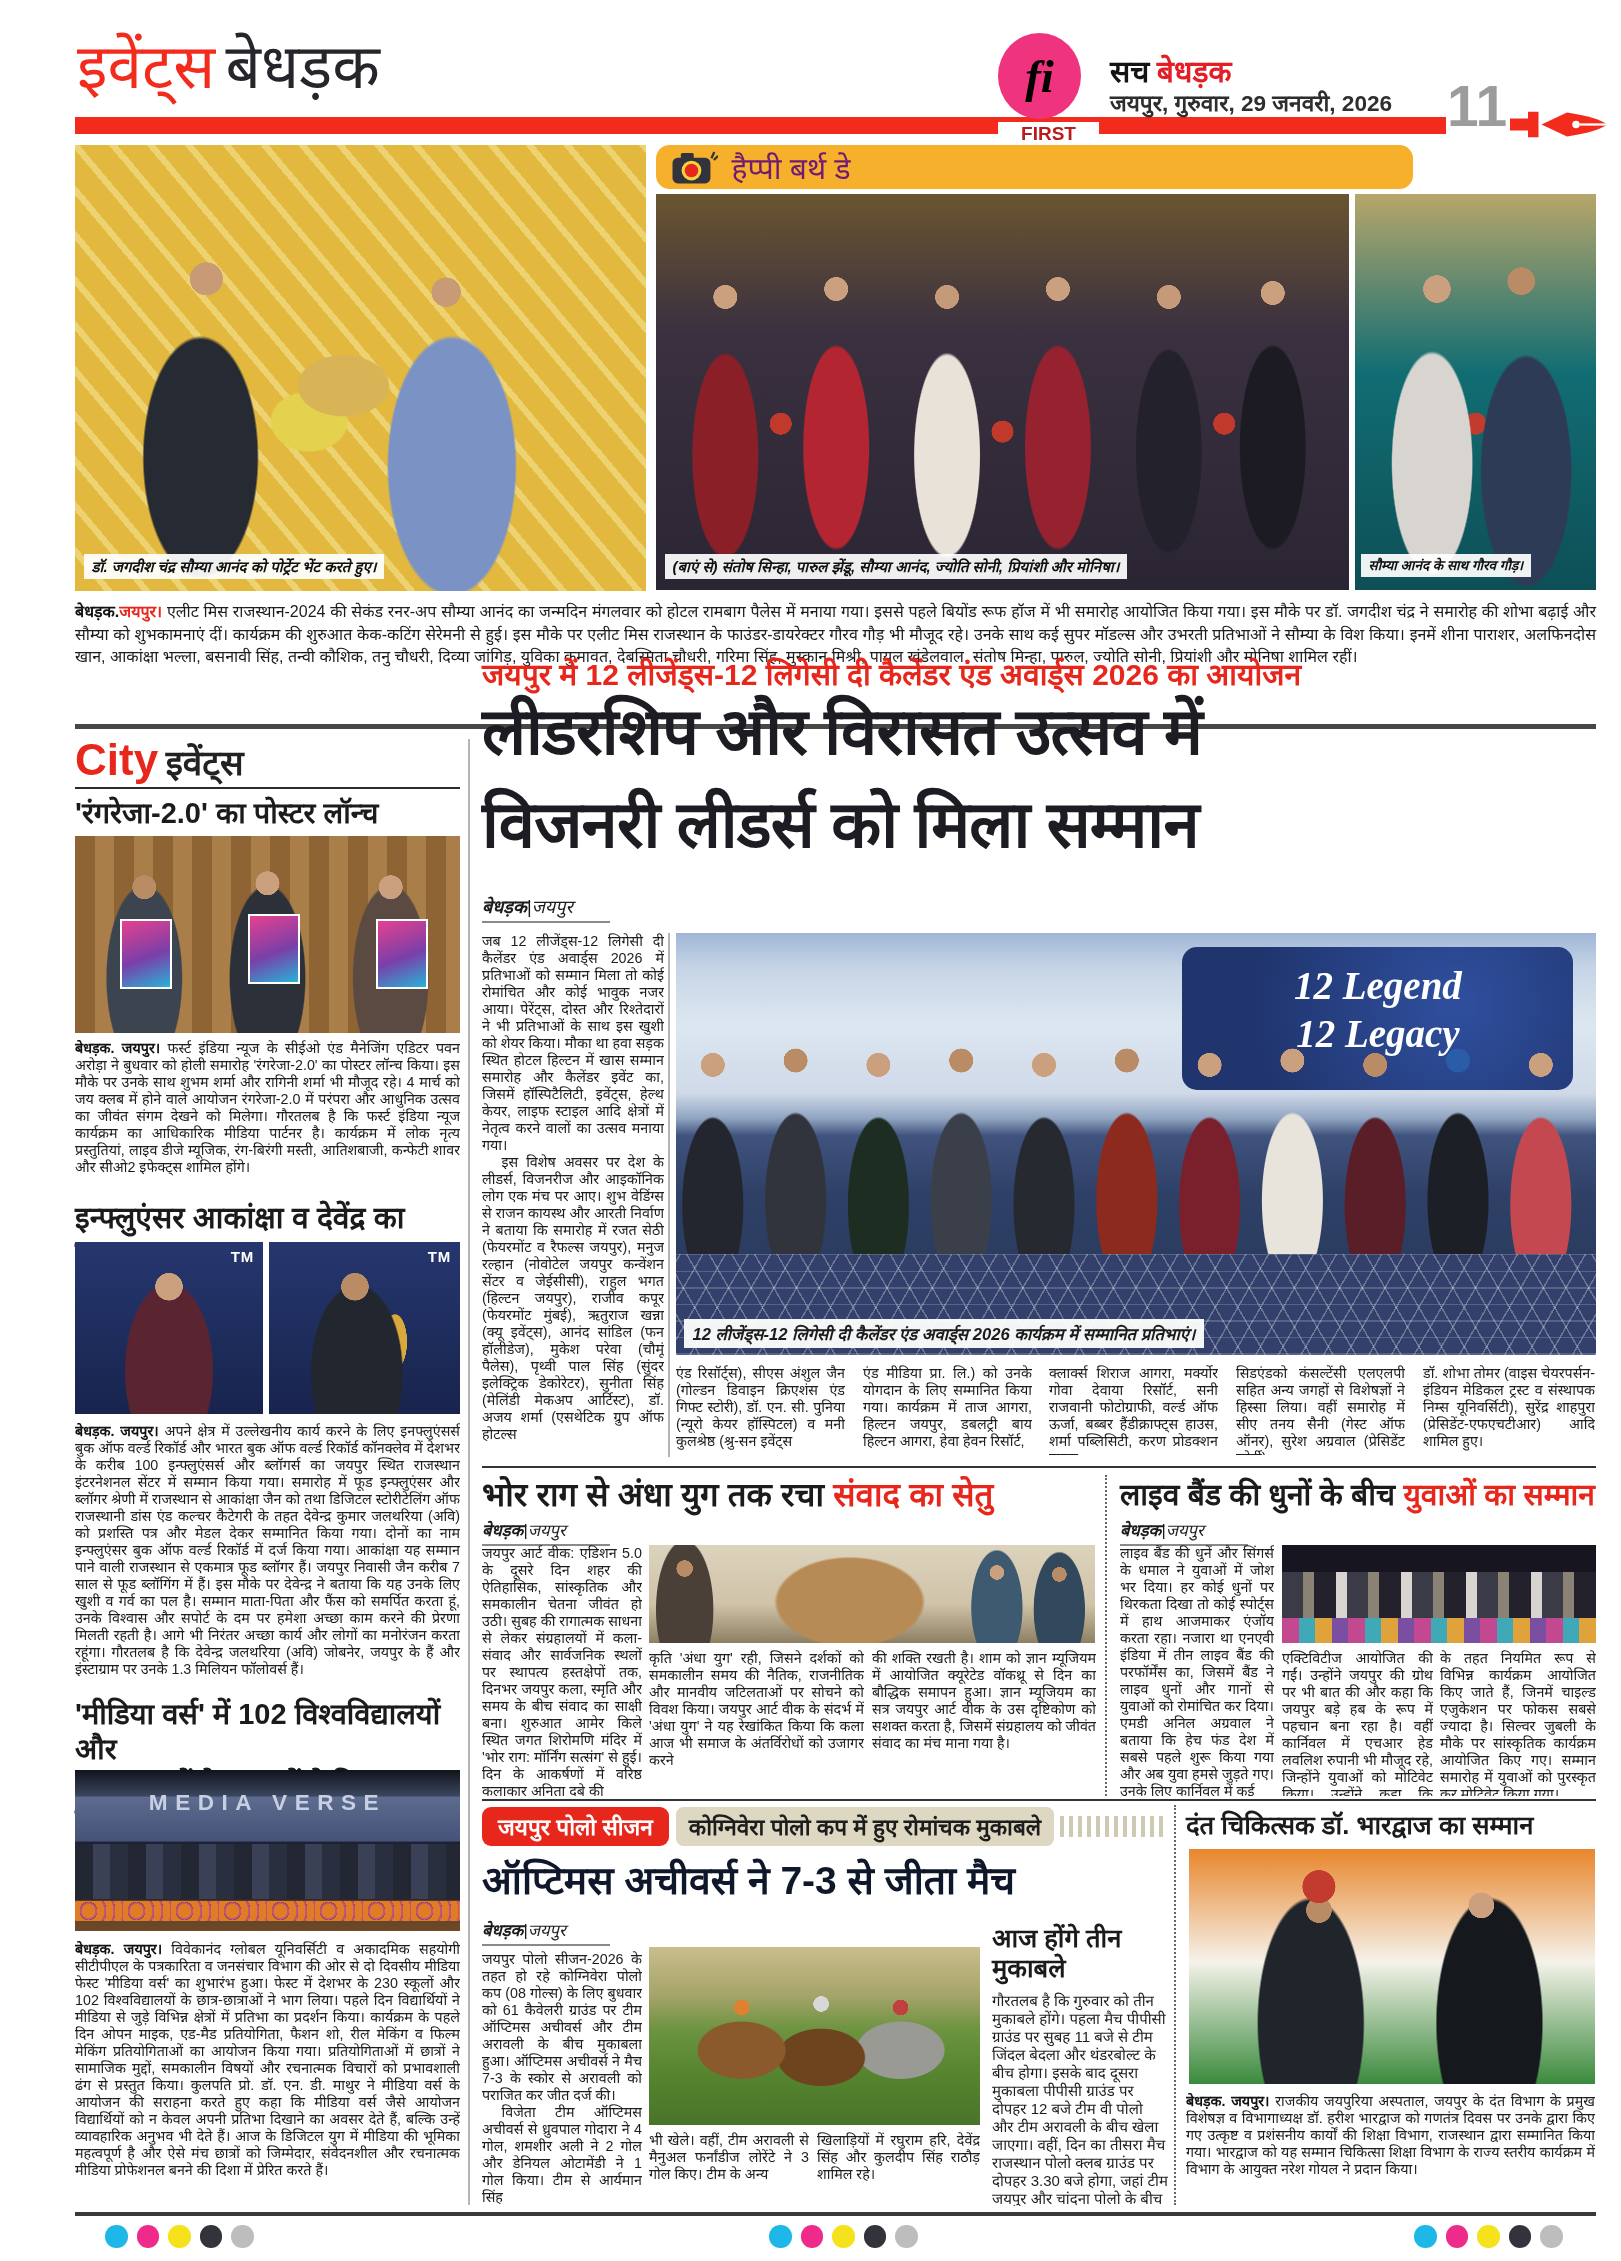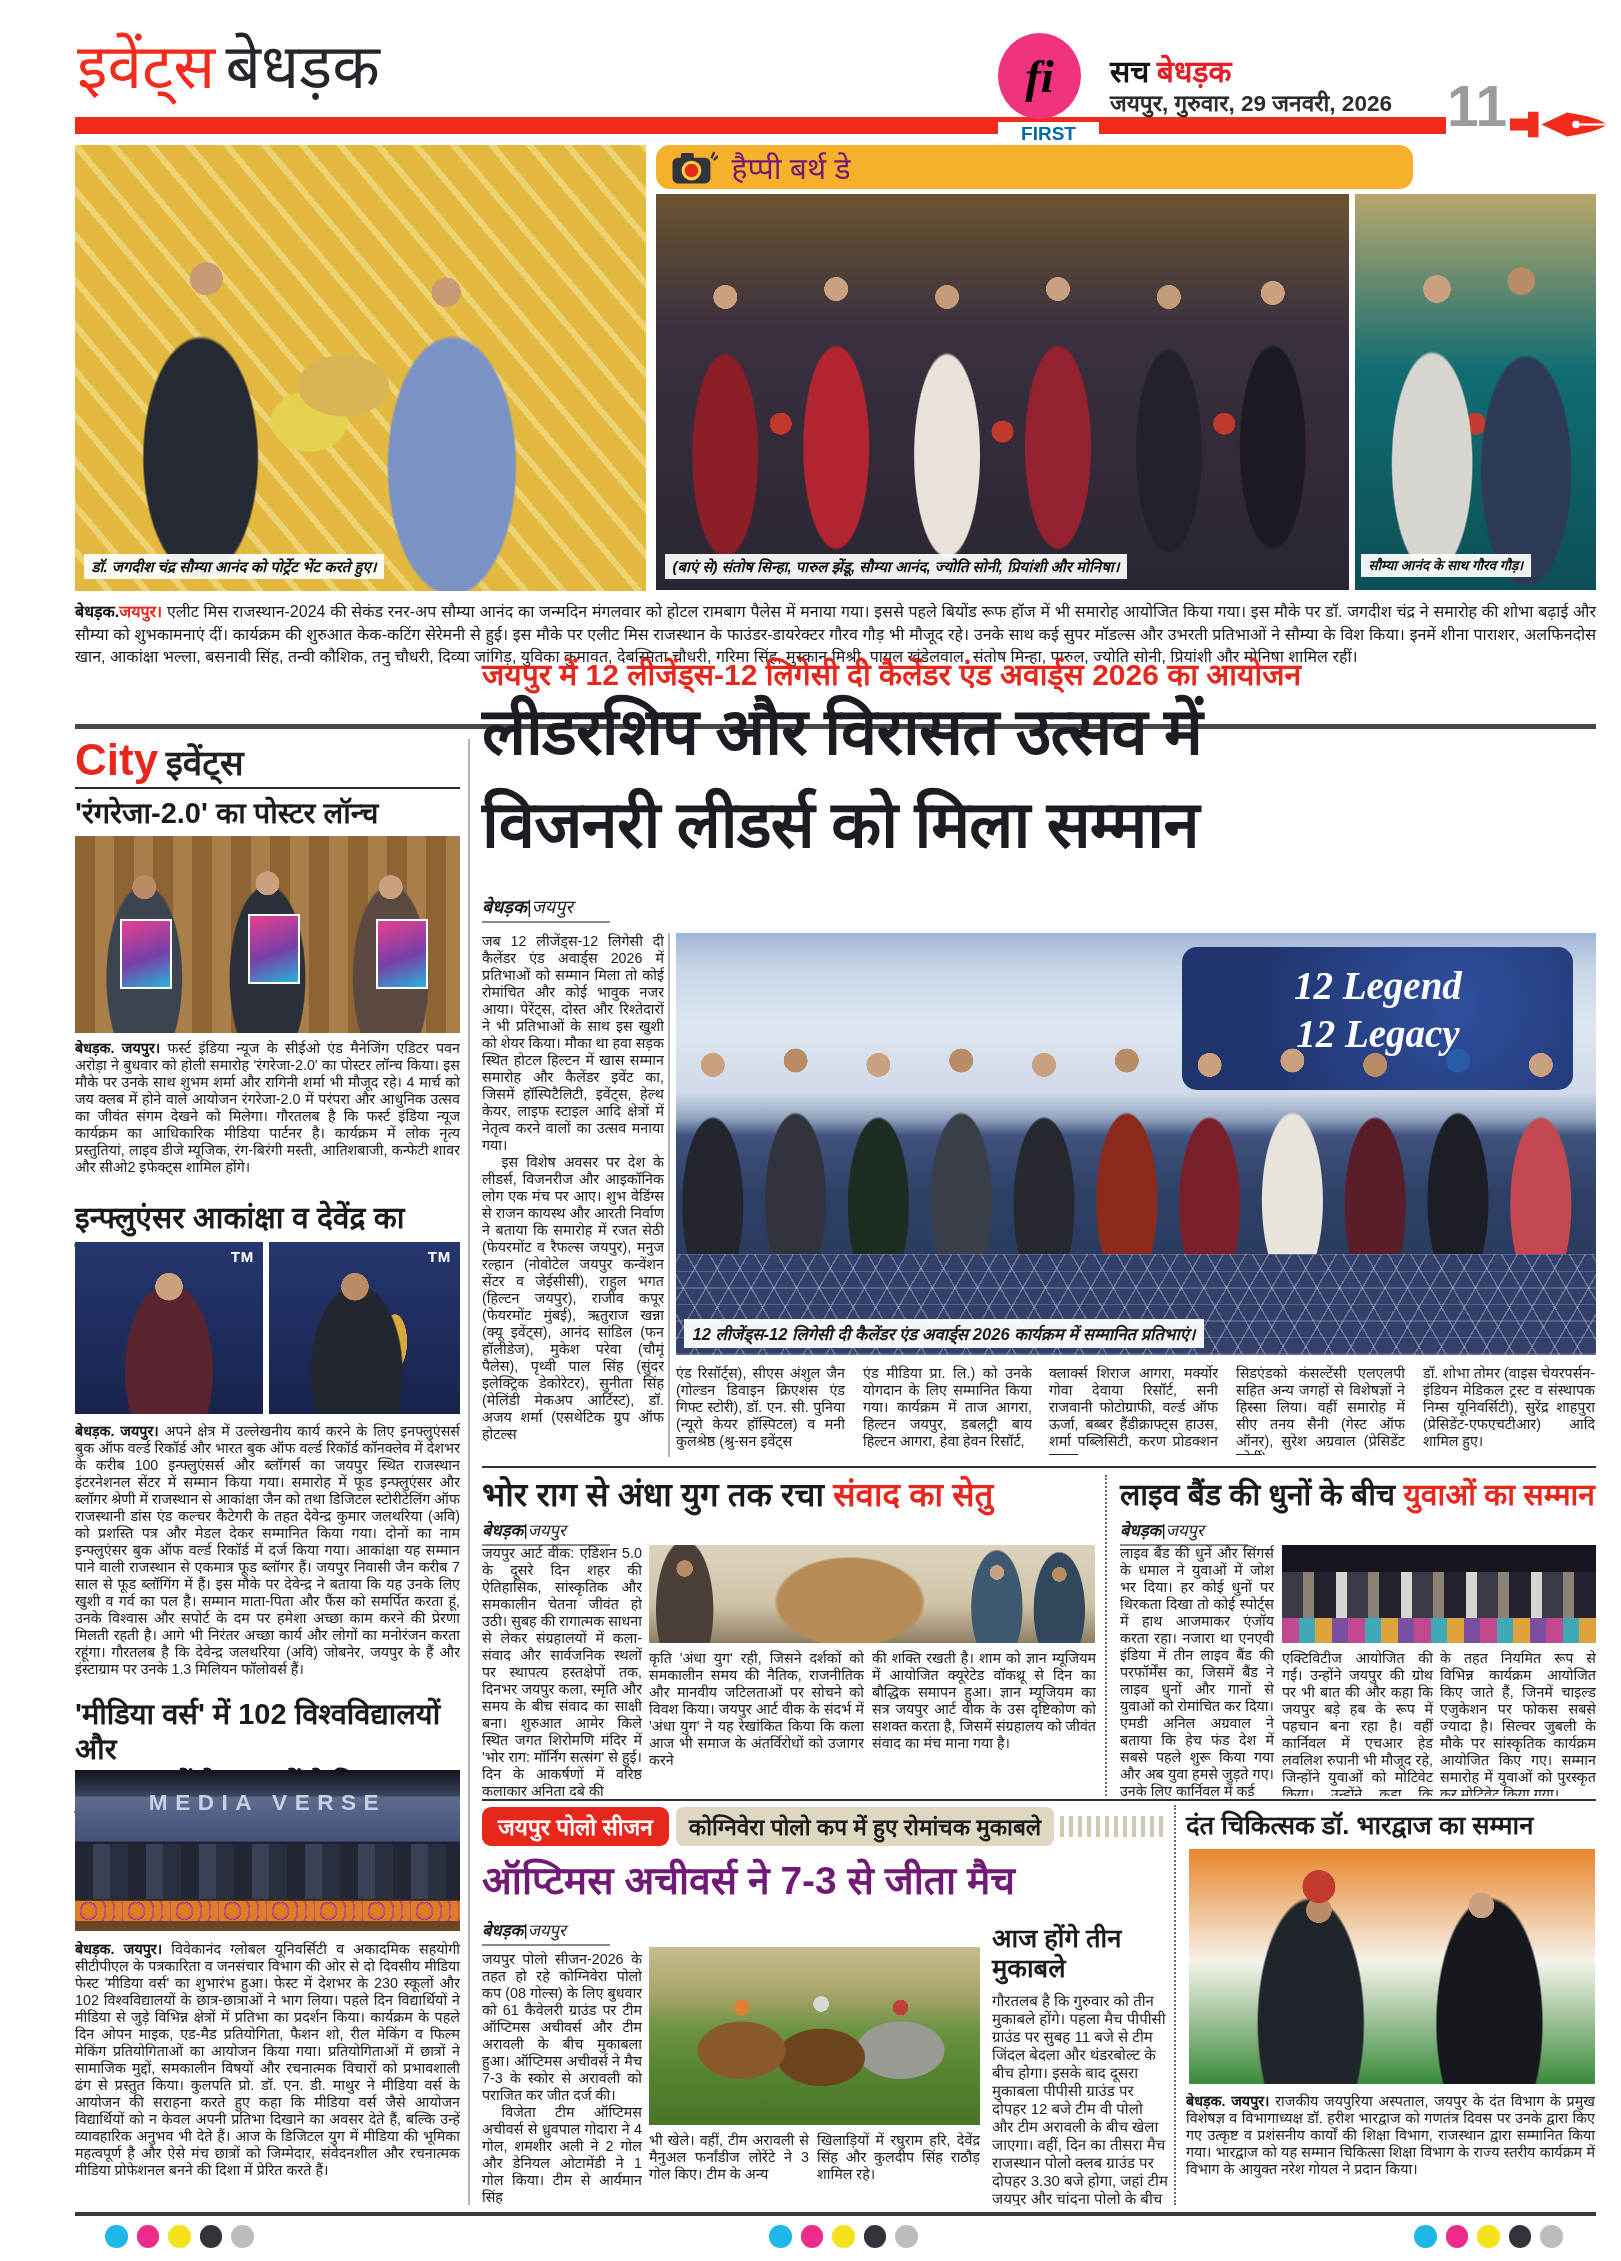--- a/index.html
+++ b/index.html
@@ -8,21 +8,21 @@
   .abs{position:absolute;}
   
   .mast-bar{left:75px;top:117px;width:1371px;height:16.6px;background:#f32b1d;}
   .mast-title{left:77px;top:33px;font-size:62px;font-weight:400;line-height:1.1;white-space:nowrap;}
   .mast-red{color:#f32b1d;text-shadow:3px 0 0 #fff,-3px 0 0 #fff,0 3px 0 #fff,0 -3px 0 #fff;}
   .mast-black{color:#26252b;margin-left:10.5px;}
   .fi-logo{left:998px;top:33px;width:83px;height:86px;border-radius:50%;background:#f0337e;
            display:flex;align-items:center;justify-content:center;color:#000000;
            font-family:"Liberation Serif","DejaVu Serif",serif;font-style:italic;font-weight:700;font-size:47px;}
   .fi-name{left:998px;top:122px;width:101px;text-align:center;font-weight:800;font-size:19px;line-height:19px;
-           color:#0369a1;background:#fff;padding:1.5px 0;}
+           color:#b91c1c;background:#fff;padding:1.5px 0;}
   .brand-line{left:1110px;top:50px;font-size:30px;font-weight:800;white-space:nowrap;}
   .brand-black{color:#141414;}
   .brand-red{color:#e41e26;margin-left:7.5px;}
   .brand-date{left:1110px;top:87px;font-size:22.6px;font-weight:700;color:#2e2e2e;white-space:nowrap;}
   .page-num{left:1447px;top:78px;font-size:57px;font-weight:800;color:#9c9c9c;line-height:1;}
   .pen-nib{left:1510px;top:107px;width:99px;height:35px;}
   
   .photo{position:absolute;overflow:hidden;}
   .cap{position:absolute;background:rgba(255,255,255,.93);color:#111;font-size:15px;font-weight:700;
        font-style:italic;padding:2.3px 7.5px;white-space:nowrap;}
@@ -60,21 +60,21 @@
   .me-caption{position:absolute;left:7.5px;bottom:7.5px;background:rgba(255,255,255,.95);font-size:16.6px;
               font-weight:700;font-style:italic;padding:3px 9px;white-space:nowrap;}
   .hl-red{color:#e8271c;}
   
   .polo-badge{left:482px;top:1807px;width:187px;height:39px;background:#e8271c;border-radius:9px;
               color:#fff;font-size:22.6px;font-weight:800;display:flex;align-items:center;justify-content:center;}
   .polo-kicker{left:676px;top:1807px;width:378px;height:39px;background:#ded8c2;border-radius:7.5px;
                color:#1d1d1d;font-size:22.6px;font-weight:800;display:flex;align-items:center;justify-content:center;}
   .hatch{left:1060px;top:1816px;width:108px;height:21px;
          background:repeating-linear-gradient(90deg,#cfc9b4 0 4.5px,transparent 4.5px 9px);}
-  .polo-h{left:482px;top:1852px;font-size:39px;font-weight:800;color:#701a75;white-space:nowrap;}
+  .polo-h{left:482px;top:1852px;font-size:39px;font-weight:800;color:#0f172a;white-space:nowrap;}
   
   .ph-bday1{background:
     radial-gradient(ellipse 75px 50px at 47% 54%,#d9b457 0 60%,transparent 62%),
     radial-gradient(circle 27px at 23% 30%,#c89a76 0 60%,transparent 62%),
     radial-gradient(ellipse 94px 196px at 22% 70%,#262a33 0 60%,transparent 62%),
     radial-gradient(circle 24px at 65% 33%,#c89a76 0 60%,transparent 62%),
     radial-gradient(ellipse 105px 211px at 66% 72%,#7b93c4 0 60%,transparent 62%),
     radial-gradient(ellipse 68px 53px at 41% 62%,#e4d24e 0 55%,transparent 58%),
     repeating-linear-gradient(50deg,#e2b83e 0 22.6px,#edd272 22.6px 29px);}
   .ph-bday2{background:

